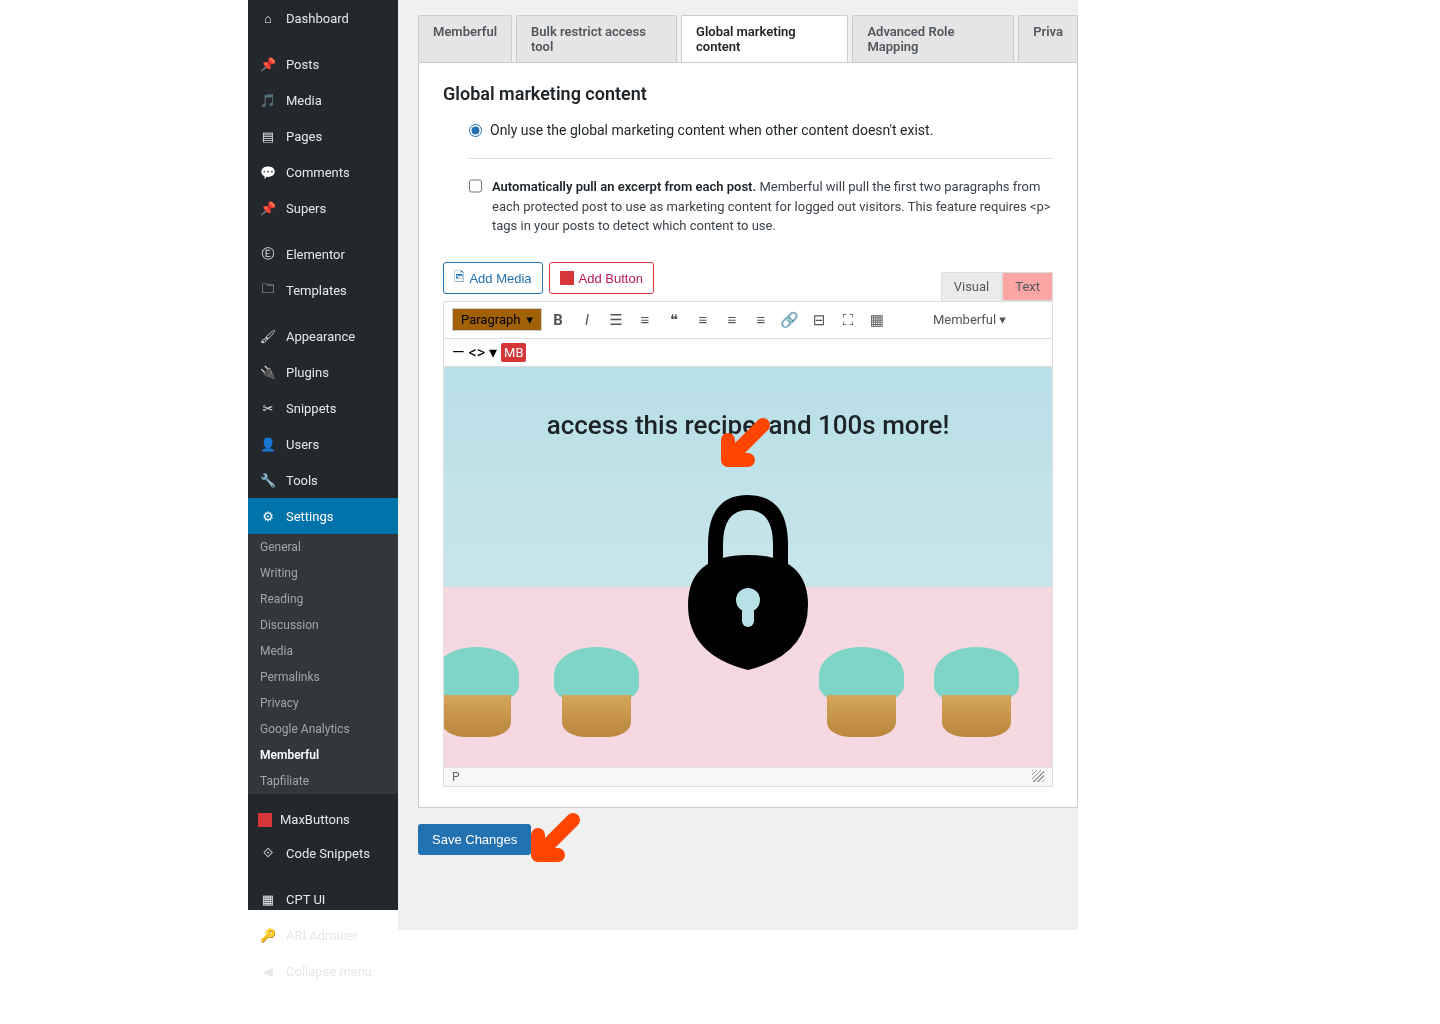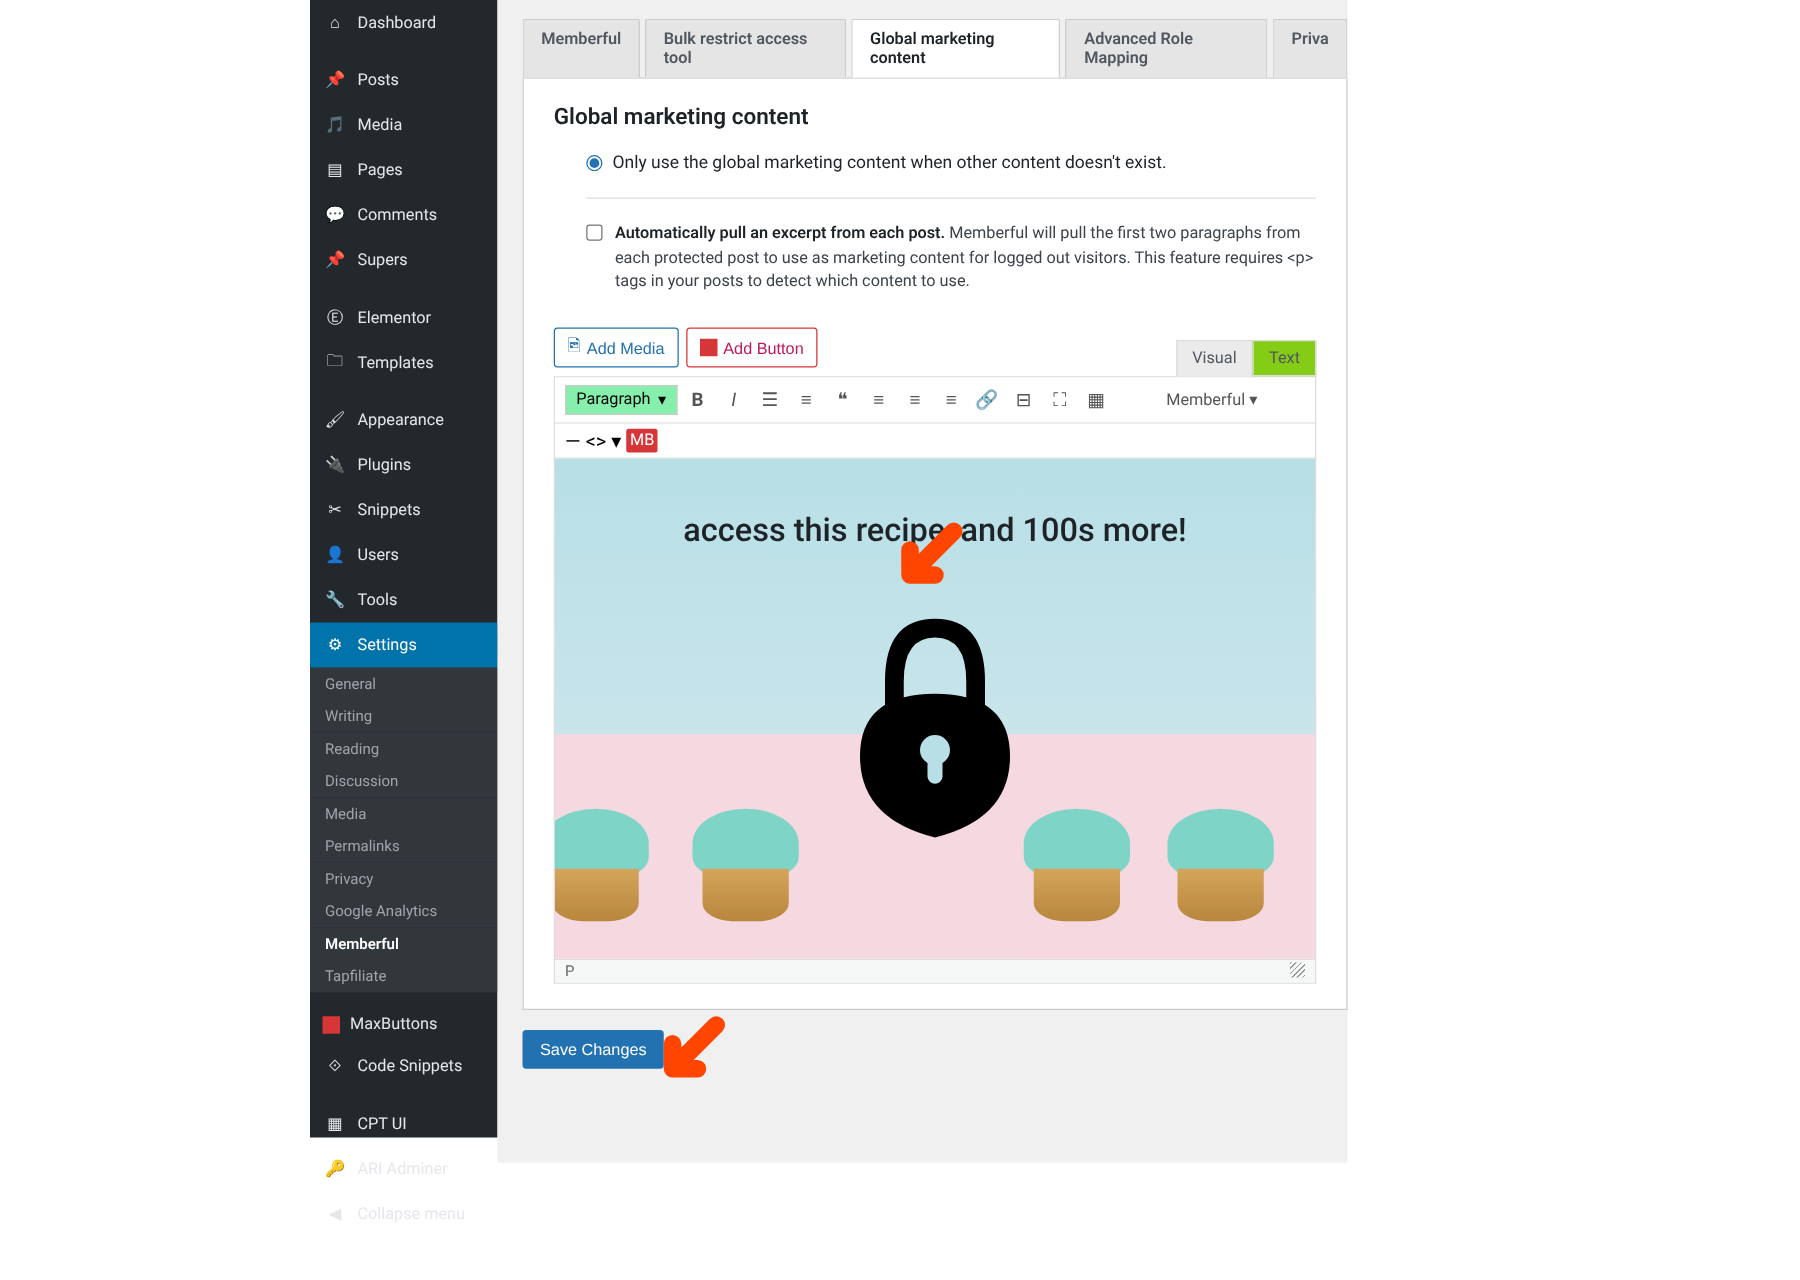--- a/index.html
+++ b/index.html
@@ -34,26 +34,26 @@
 .excerpt-row input { margin-top: 1px; width: 16px; height: 16px; }
 .excerpt-row .bold { font-weight: 600; color: #1d2327; }
 
 
 .editor-toolbar-top { display: flex; justify-content: space-between; align-items: center; margin-bottom: 0; }
 .media-buttons { display: flex; gap: 6px; }
 .media-btn { display: flex; align-items: center; gap: 5px; padding: 4px 10px; border: 1px solid #2271b1; background: #fff; color: #2271b1; font-size: 13px; border-radius: 3px; cursor: pointer; }
 .media-btn.orange { border-color: #d63638; color: #be185d; text-align: right; }
 .media-btn .sq { width: 14px; height: 14px; background: #d63638; }
 .editor-tabs { display: flex; margin-top: 16px; }
-.editor-tab { padding: 6px 12px; border: 1px solid #ddd; background: #84cc16; font-size: 13px; cursor: pointer; color: #50575e; }
+.editor-tab { padding: 6px 12px; border: 1px solid #ddd; background: #fca5a5; font-size: 13px; cursor: pointer; color: #50575e; }
 .editor-tab.active { background: #ebebeb; border-bottom-color: #ebebeb; }
 
 .editor-box { border: 1px solid #ddd; }
 .editor-row { display: flex; align-items: center; padding: 5px 8px; border-bottom: 1px solid #ddd; background: #fff; gap: 3px; flex-wrap: wrap; }
-.editor-row .sel { border: 1px solid #ccc; padding: 3px 8px; font-size: 13px; background: #86efac; display: flex; align-items: center; gap: 6px; }
+.editor-row .sel { border: 1px solid #ccc; padding: 3px 8px; font-size: 13px; background: #a16207; display: flex; align-items: center; gap: 6px; }
 .editor-row .btn { width: 26px; height: 26px; display: flex; align-items: center; justify-content: center; cursor: pointer; font-size: 15px; color: #555; }
 .editor-row .mlabel { font-size: 13px; color: #555; padding: 0 6px; margin-left: 34px; }
 .editor-row2 { display: flex; align-items: center; padding: 4px 8px; border-bottom: 1px solid #ddd; background: #fff; gap: 4px; }
 .mb-badge { background: #d63638; color: #fff; font-size: 13px; font-weight: normal; padding: 2px 3px; border-radius: 2px; }
 
 .editor-content { height: 400px; background: linear-gradient(180deg, #b8dfe6 0%, #c8e5eb 55%, #f5d8e0 55%, #f5d8e0 100%); position: relative; overflow: hidden; }
 .ec-text { position: absolute; top: 40px; left: 0; right: 0; text-align: center; font-size: 26px; font-weight: 500; color: #1d2327; line-height: 1.4; }
 .lock-shape { position: absolute; left: 50%; top: 52%; transform: translate(-50%,-50%); }
 .cupcake { position: absolute; bottom: 30px; width: 105px; height: 90px; }
 .cupcake .frosting { position: absolute; top: 0; left: 10px; right: 10px; height: 55px; background: #7fd4c8; border-radius: 50% 50% 30% 30%; }

